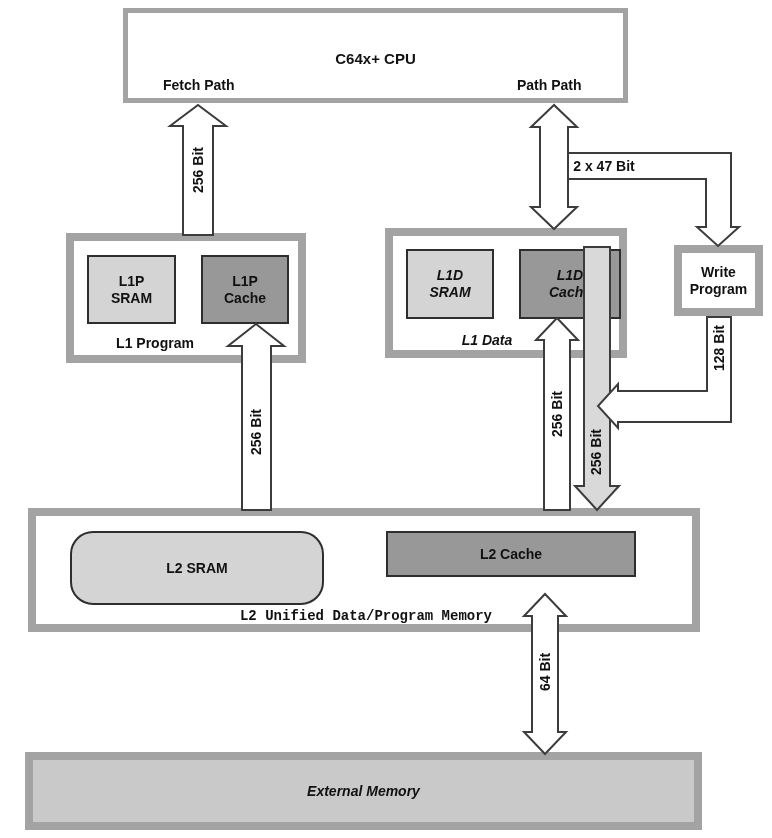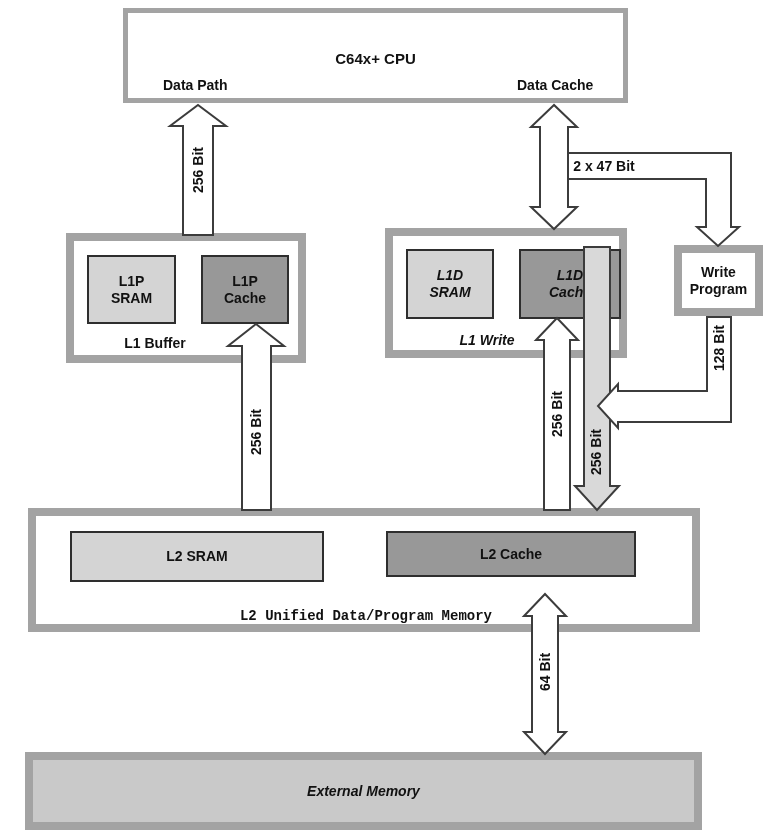--- a/index.html
+++ b/index.html
@@ -23,45 +23,45 @@
   .wbuf{display:flex;align-items:center;justify-content:center;text-align:center;
         font-weight:bold;font-size:14px;line-height:17px;white-space:pre-line;}
 </style>
 </head>
 <body>
 
 <div id="stage">
 
   <div class="box cpu-border" style="left:123px;top:8px;width:505px;height:95px;">
     <div class="lbl ctr" style="left:0;top:37px;width:495px;font-size:15px;">C64x+ CPU</div>
-    <div class="lbl" style="left:35px;bottom:5px;">Data Path</div>
-    <div class="lbl" style="left:389px;bottom:5px;">Data Cache</div>
+    <div class="lbl" style="left:35px;bottom:5px;">Fetch Path</div>
+    <div class="lbl" style="left:389px;bottom:5px;">Path Path</div>
   </div>
 
   <div class="box" style="left:66px;top:233px;width:240px;height:130px;">
     <div class="inner sram" style="left:13px;top:14px;width:89px;height:69px;">L1P
 SRAM</div>
     <div class="inner cache" style="left:127px;top:14px;width:88px;height:69px;">L1P
 Cache</div>
-    <div class="lbl ctr" style="left:0;top:94px;width:162px;">L1 Buffer</div>
+    <div class="lbl ctr" style="left:0;top:94px;width:162px;">L1 Program</div>
   </div>
 
   <div class="box" style="left:385px;top:228px;width:242px;height:130px;font-style:italic;">
     <div class="inner sram" style="left:13px;top:13px;width:88px;height:70px;">L1D
 SRAM</div>
     <div class="inner cache" style="left:126px;top:13px;width:102px;height:70px;">L1D
 Cache</div>
-    <div class="lbl ctr" style="left:0;top:96px;width:188px;">L1 Write</div>
+    <div class="lbl ctr" style="left:0;top:96px;width:188px;">L1 Data</div>
   </div>
 
   <div class="box wbuf" style="left:674px;top:245px;width:89px;height:71px;">Write
 Program</div>
 
   <div class="box" style="left:28px;top:508px;width:672px;height:124px;">
-    <div class="inner sram" style="left:34px;top:15px;width:254px;height:51px;">L2 SRAM</div>
+    <div class="inner sram" style="left:34px;top:15px;width:254px;height:74px;border-radius:23px;">L2 SRAM</div>
     <div class="inner cache" style="left:350px;top:15px;width:250px;height:46px;">L2 Cache</div>
     <div class="lbl ctr" style="left:0;top:92px;width:660px;font-family:Liberation Mono, monospace;">L2 Unified Data/Program Memory</div>
   </div>
 
   <div class="box extmem" style="left:25px;top:752px;width:677px;height:78px;font-style:italic;">External Memory</div>
 
   <svg id="arrows" width="772" height="838" viewBox="0 0 772 838">
 
     <polygon class="arrow-gray" points="584,247 584,486 575,486 597,510 619,486 610,486 610,247"></polygon>
 

